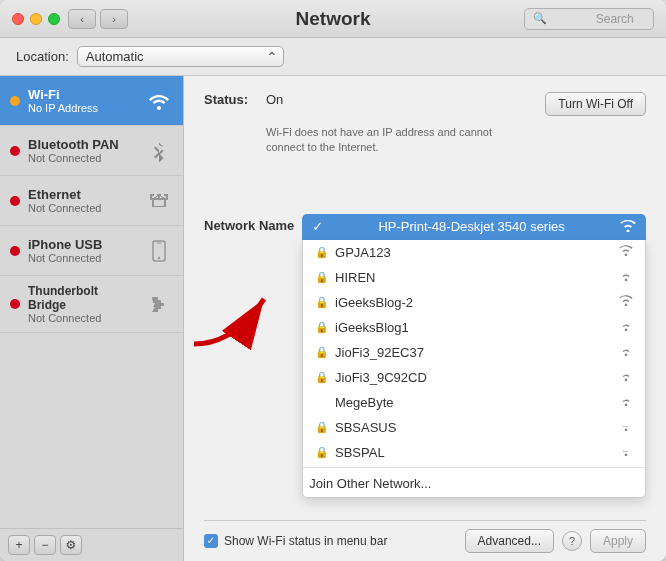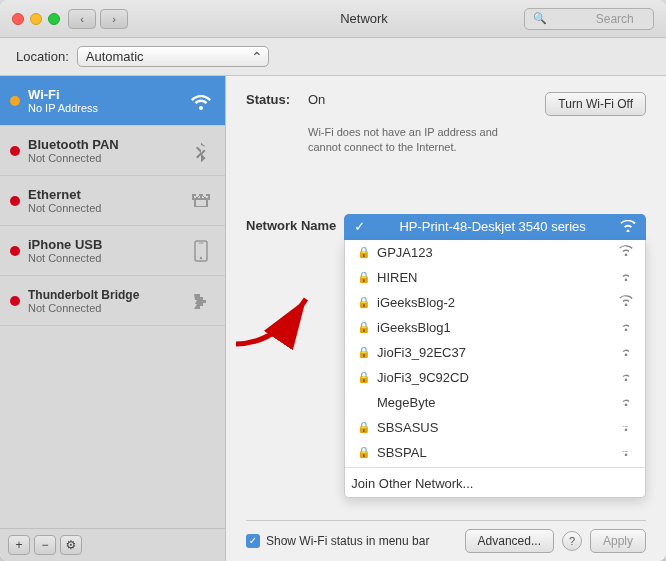--- a/index.html
+++ b/index.html
@@ -67,24 +67,23 @@
       justify-content: center;
       font-size: 11px;
       color: #555;
       cursor: pointer;
     }
 
     .window-title {
       position: absolute;
       left: 50%;
       transform: translateX(-50%);
-      font-size: 13px;
-      font-weight: 400;
-      color: #333;
-      margin-left: 31px;
+      font-size: 19px;
+      font-weight: 700;
+      color: #333;
     }
 
     .search-box {
       margin-left: auto;
       display: flex;
       align-items: center;
       background: #e0e0e0;
       border: 1px solid #b0b0b0;
       border-radius: 5px;
       padding: 2px 8px;
@@ -120,21 +119,21 @@
       color: #333;
     }
 
     .location-select {
       appearance: none;
       background: linear-gradient(180deg, #fff 0%, #e8e8e8 100%);
       border: 1px solid #aaa;
       border-radius: 5px;
       padding: 2px 22px 2px 8px;
       font-size: 13px;
-      width: 192px;
+      width: 207px;
       position: relative;
       color: #333;
     }
 
     .location-wrap {
       position: relative;
       display: flex;
       align-items: center;
     }
 
@@ -150,21 +149,21 @@
 
     
     .content {
       display: flex;
       flex: 1;
       overflow: hidden;
     }
 
     
     .sidebar {
-      width: 226px;
+      width: 184px;
       background: #d8d8d8;
       border-right: 1px solid #c0c0c0;
       display: flex;
       flex-direction: column;
       overflow-y: auto;
       flex-shrink: 0;
     }
 
     .sidebar-item {
       display: flex;

